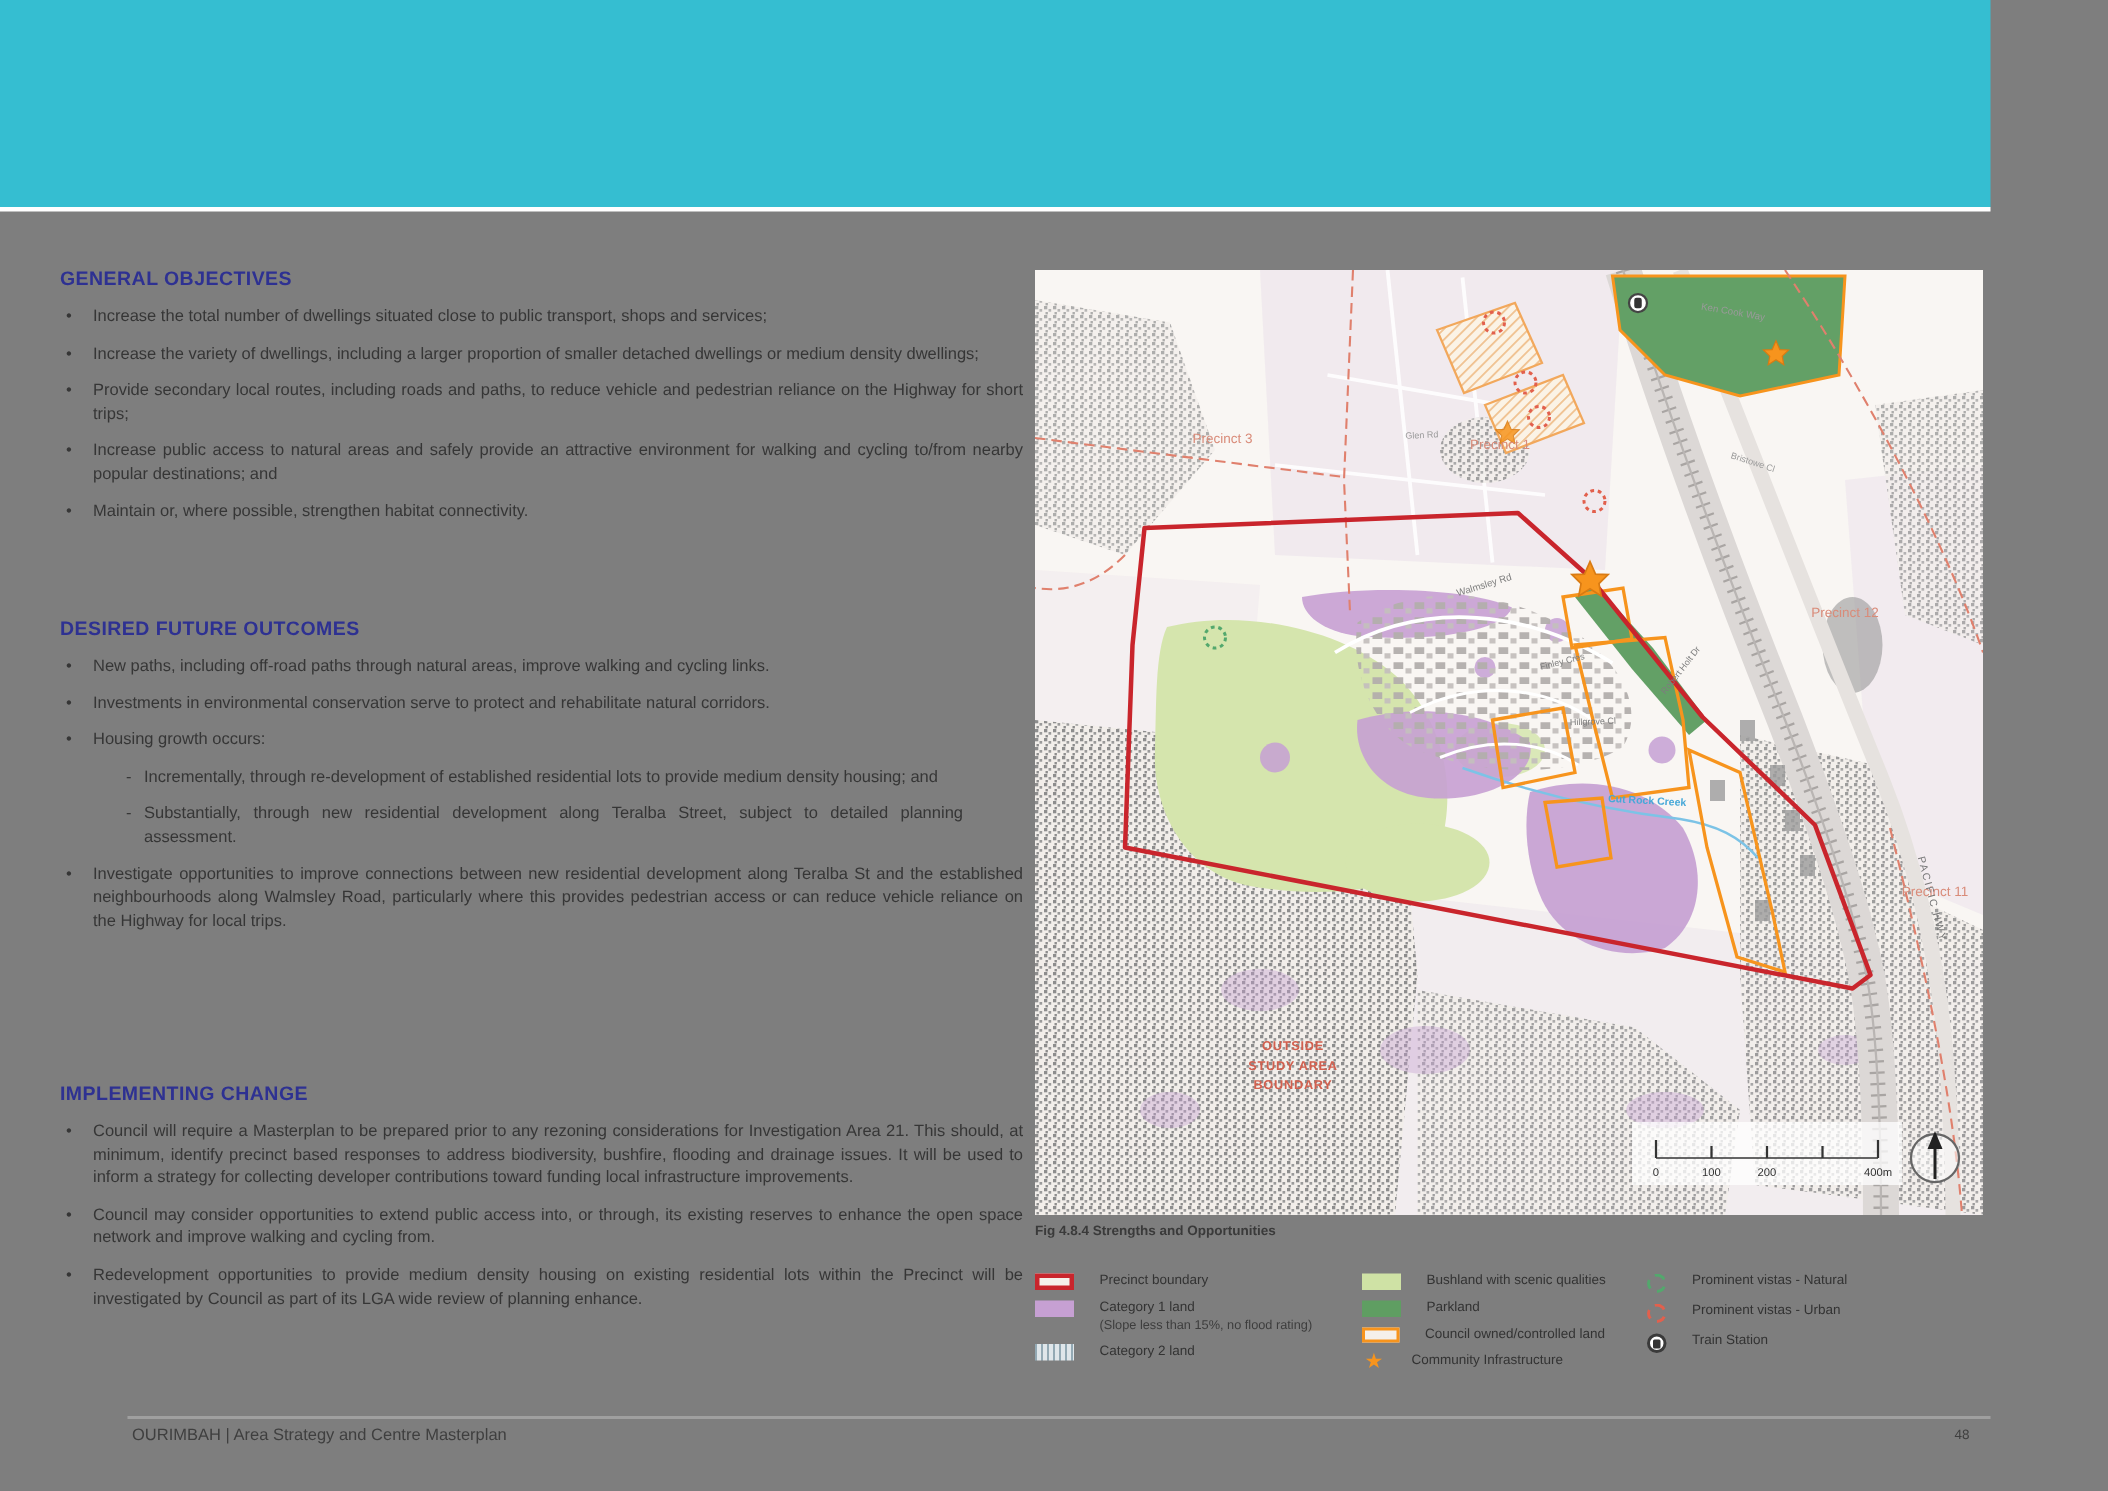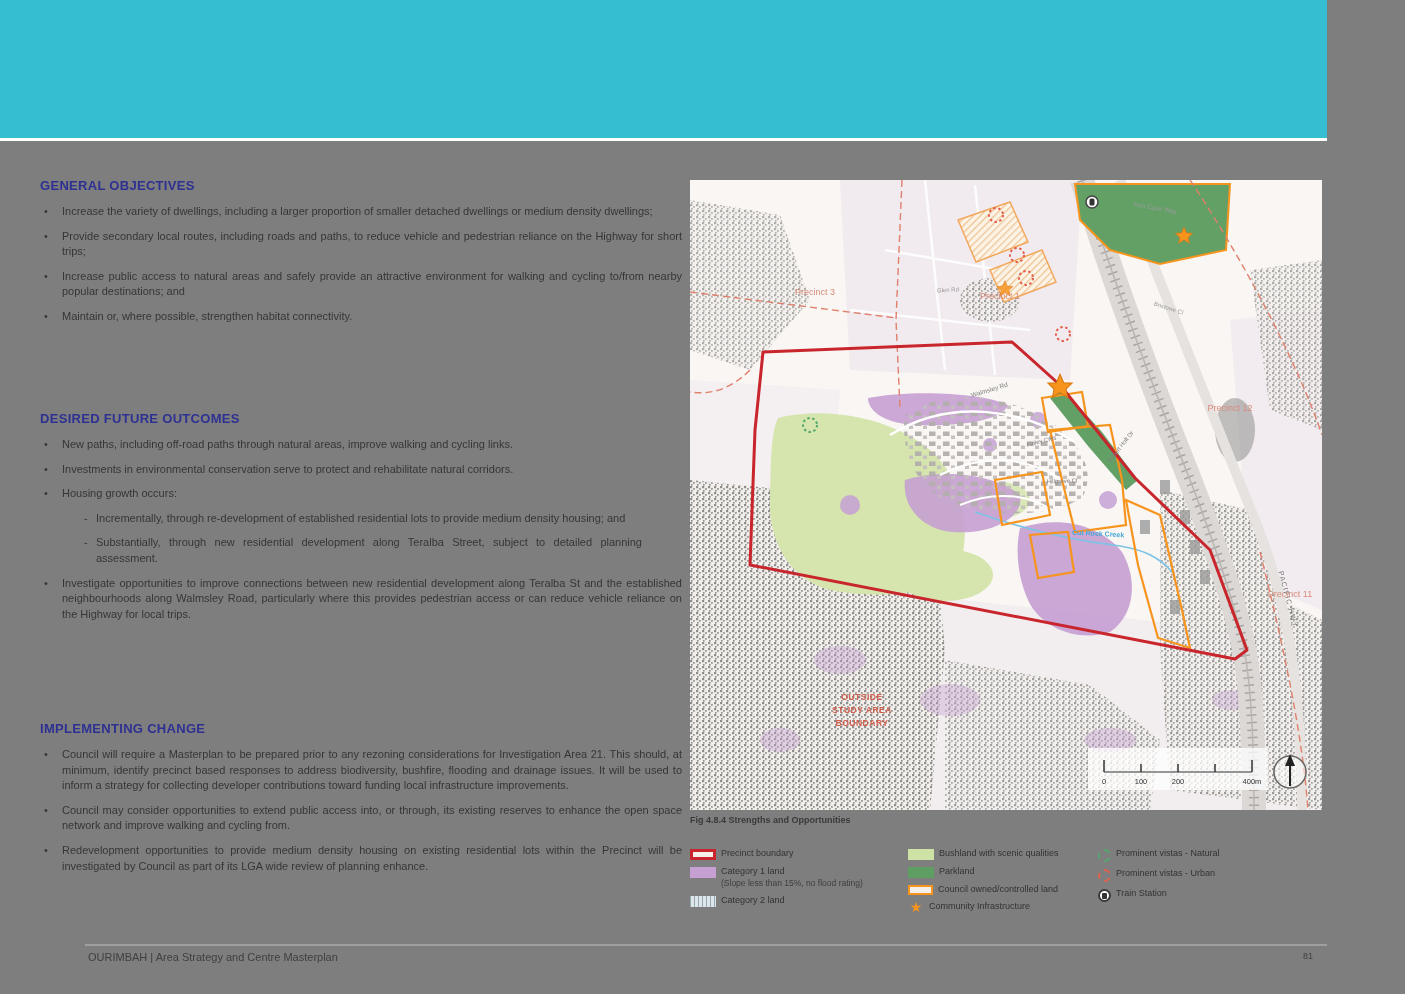--- a/index.html
+++ b/index.html
@@ -28,21 +28,21 @@
 
   
   .map-panel { position:absolute; left:690px; top:180px; width:632px; height:630px; background:#f9f6f3; }
   .map-caption { position:absolute; left:690px; top:815px; font-size:9px; font-weight:bold; color:#3a3a3a; }
 
   
   .legend-col { position:absolute; top:848px; font-size:9px; color:#333; line-height:1.25; }
   #legend-col1 { left:690px; width:214px; }
   #legend-col2 { left:908px; width:190px; }
   #legend-col3 { left:1096px; width:235px; }
-  .li-row { display:flex; align-items:flex-start; gap:5px; margin-bottom:6px; }
+  .li-row { display:flex; align-items:flex-start; gap:17px; margin-bottom:6px; }
   .li-text { flex:1; }
   .li-sub { font-size:8.5px; color:#3d3d3d; margin-top:1px; }
   .sw { flex:0 0 auto; margin-top:1px; }
   .sw-precinct { width:20px; height:5px; border:3px solid #c9252c; background:#f5f0ea; }
   .sw-cat1 { width:26px; height:11px; background:#c6a0d3; }
   .sw-cat2 { width:26px; height:11px; background:repeating-linear-gradient(90deg,#93a9b4 0 1.5px,#dfe6ea 1.5px 4px); }
   .sw-bush { width:26px; height:11px; background:#cfe2a5; }
   .sw-park { width:26px; height:11px; background:#5f9e62; }
   .sw-council { width:21px; height:6px; border:2.5px solid #f7941d; background:#f5f0ea; }
   .sw-star { width:16px; height:14px; color:#f7941d; font-size:14px; line-height:14px; text-align:center; margin-top:-1px; }
@@ -60,20 +60,21 @@
 <body>
 
 <div class="page">
 
   <div class="header-band"></div>
   <div class="header-underline"></div>
 
   <section class="text-section" id="sec-general">
     <h2 class="section-title">GENERAL OBJECTIVES</h2>
     <ul class="bullets">
+      <li>Increase the total number of dwellings situated close to public transport, shops and services;</li>
       <li>Increase the variety of dwellings, including a larger proportion of smaller detached dwellings or medium density dwellings;</li>
       <li>Provide secondary local routes, including roads and paths, to reduce vehicle and pedestrian reliance on the Highway for short trips;</li>
       <li>Increase public access to natural areas and safely provide an attractive environment for walking and cycling to/from nearby popular destinations; and</li>
       <li>Maintain or, where possible, strengthen habitat connectivity.</li>
     </ul>
   </section>
 
   <section class="text-section" id="sec-desired">
     <h2 class="section-title">DESIRED FUTURE OUTCOMES</h2>
     <ul class="bullets">
@@ -334,15 +335,15 @@
       <span class="li-text">Prominent vistas - Urban</span>
     </div>
     <div class="li-row">
       <span class="sw sw-train"></span>
       <span class="li-text">Train Station</span>
     </div>
   </div>
 
   <div class="footer-rule"></div>
   <div class="footer-left">OURIMBAH  |  Area Strategy and Centre Masterplan</div>
-  <div class="footer-page">81</div>
+  <div class="footer-page">48</div>
 
 </div>
 
 </body></html>

